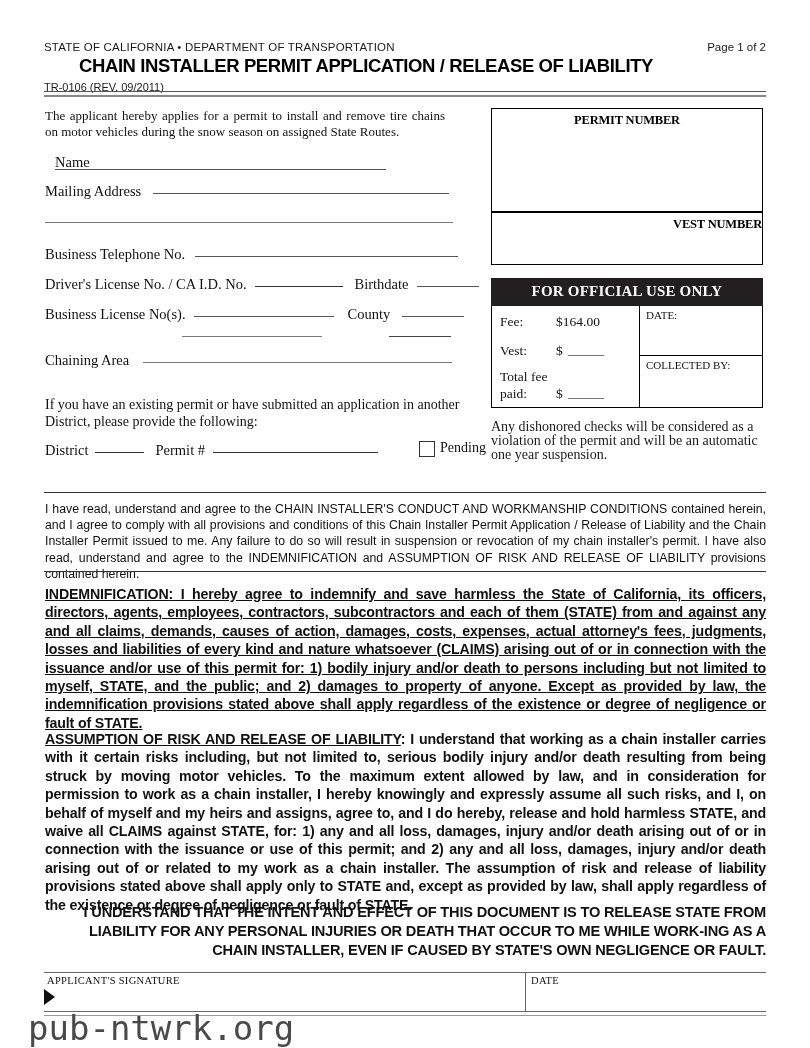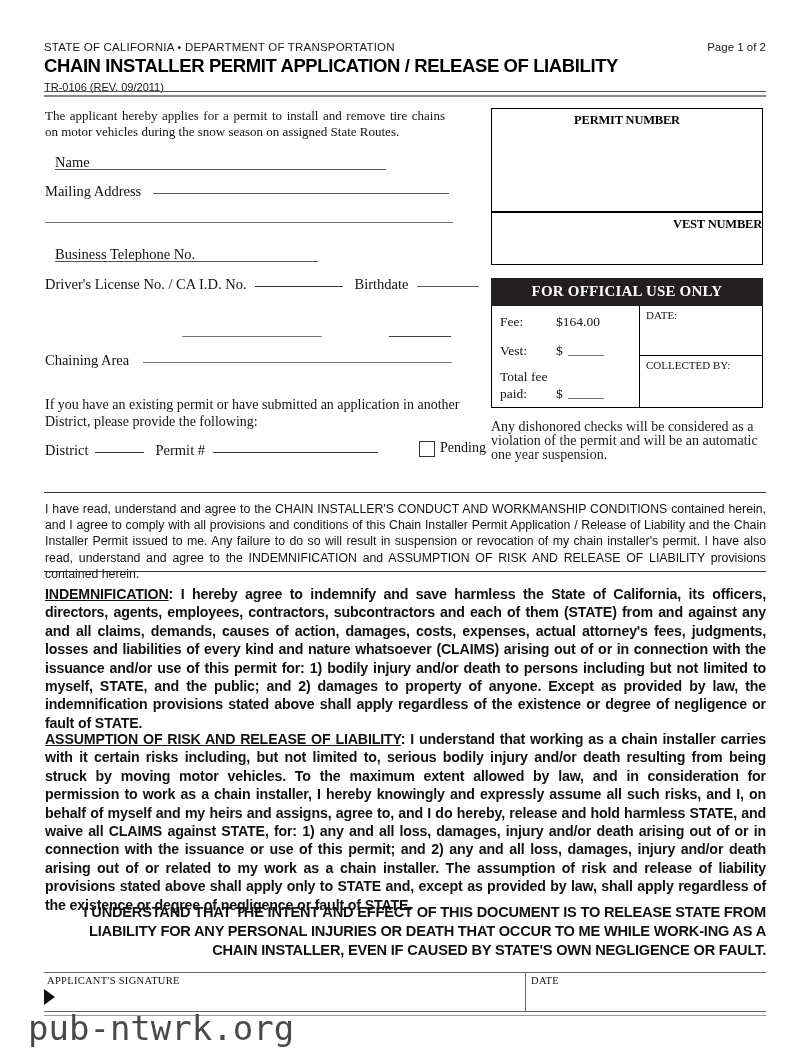--- a/index.html
+++ b/index.html
@@ -44,20 +44,21 @@
     color: #1a1a1a;
   }
   .hdr-title {
     font-family: "Liberation Sans", sans-serif;
     font-size: 18.5px;
     font-weight: bold;
     letter-spacing: -0.4px;
     margin-top: 2px;
     color: #000;
     white-space: nowrap;
+    margin-left: 35px;
   }
   .hdr-form {
     font-family: "Liberation Sans", sans-serif;
     font-size: 11px;
     margin-top: 4px;
     color: #1a1a1a;
   }
   .hdr-rule1 {
     position: absolute;
     left: 44px; top: 76px;
@@ -263,21 +264,21 @@
     text-align: justify;
   }
   .p-bold {
     font-family: "Liberation Sans", sans-serif;
     font-weight: bold;
     font-size: 14.2px;
     line-height: 18.4px;
     text-align: justify;
     letter-spacing: -0.15px;
   }
-  .p-indem { top: 570px; }
+  .p-indem { top: 570px; text-decoration: underline; }
   .p-assump { top: 715px; }
   .p-final {
     top: 888px;
     font-size: 14.6px;
     line-height: 19px;
     text-align: right;
     letter-spacing: -0.2px;
   }
   .u { text-decoration: underline; }
 
@@ -353,32 +354,38 @@
     <span class="flabel">Name</span>
     <span class="fline" style="width:331px; margin-left:10px;"></span>
   </div>
 
   <div class="frow" style="top:168px;">
     <span class="flabel">Mailing Address</span>
     <span class="fline" style="width:296px; margin-left:12px;"></span>
   </div>
   <div class="standalone-line" style="left:45px; top:207px; width:408px;"></div>
 
-  <div class="frow" style="top:231px;flex-direction:column;">
+  <div class="frow" style="top:231px;">
     <span class="flabel">Business Telephone No.</span>
     <span class="fline" style="width:263px; margin-left:10px;"></span>
   </div>
 
   <div class="frow" style="top:261px;">
     <span class="flabel">Driver's License No. / CA I.D. No.</span>
     <span class="fline dark" style="width:88px; margin-left:8px;"></span>
     <span class="flabel" style="margin-left:12px;">Birthdate</span>
     <span class="fline" style="width:62px; margin-left:8px;"></span>
   </div>
 
+  <div class="frow" style="top:291px;">
+    <span class="flabel">Business License No(s).</span>
+    <span class="fline" style="width:140px; margin-left:8px;"></span>
+    <span class="flabel" style="margin-left:14px;">County</span>
+    <span class="fline" style="width:62px; margin-left:12px;"></span>
+  </div>
   <div class="standalone-line" style="left:182px; top:321px; width:140px;"></div>
   <div class="standalone-line" style="left:389px; top:321px; border-bottom:1.4px solid #444; width:62px;"></div>
 
   <div class="frow" style="top:337px;">
     <span class="flabel">Chaining Area</span>
     <span class="fline thin" style="width:309px; margin-left:14px;"></span>
   </div>
 
   <div class="ifblock">If you have an existing permit or have submitted an application in another District, please provide the following:</div>
 

